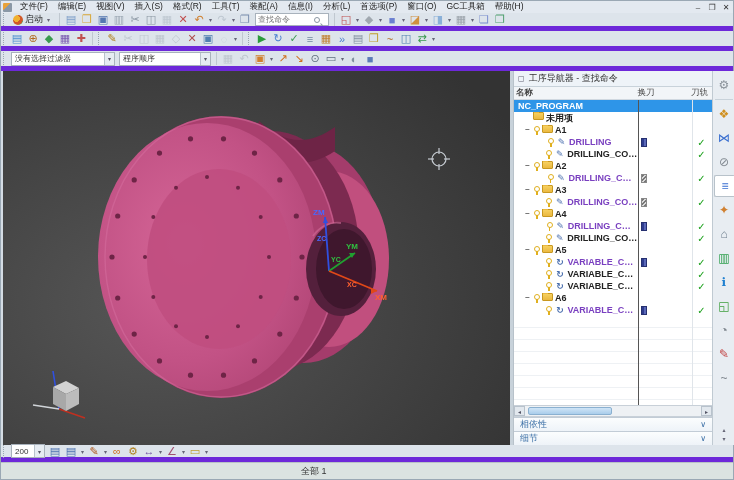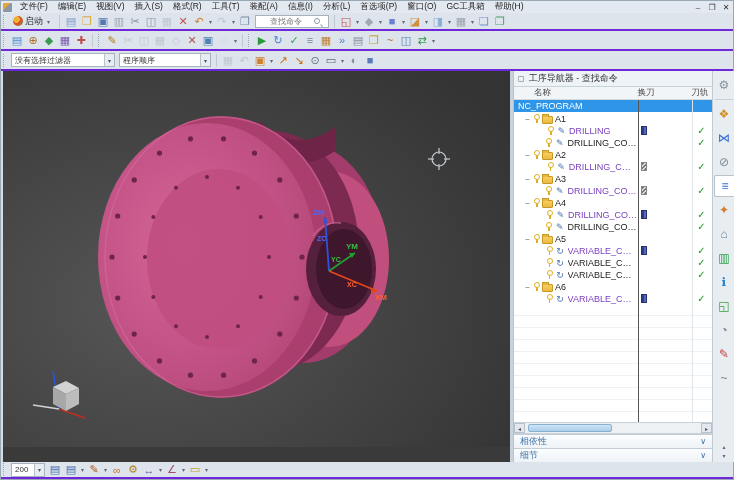--- a/index.html
+++ b/index.html
@@ -7,59 +7,59 @@
   .window { width:734px; height:480px; display:flex; flex-direction:column; border:1px solid #9aa8b4; }
 
   
   .menubar { height:12px; display:flex; align-items:center; background:#e3e9f0; font-size:8.5px; color:#222; flex:0 0 auto; }
   .applogo { width:9px; height:9px; margin:0 3px 0 2px; background:linear-gradient(135deg,#e8a23a 0 40%,#8a98a6 40% 100%); border-radius:1px; }
   .mitem { padding:0 5px; cursor:default; white-space:nowrap; }
   .wctrls { margin-left:auto; display:flex; align-items:center; }
   .wbtn { width:14px; text-align:center; font-size:8px; color:#333; }
 
   
-  .toolbar { display:flex; align-items:center; background:#dde4eb; border-bottom:2px solid #6d28d9; flex:0 0 auto; }
+  .toolbar { display:flex; align-items:center; background:#dde4eb; border-bottom:5px solid #6d28d9; flex:0 0 auto; }
   .tb1 { height:18px; }
   .tb2 { height:20px; }
   .tb3 { height:20px; }
   .grip { width:3px; height:13px; border-left:1px dotted #9aa6b2; margin:0 3px 0 2px; }
   .sep  { width:1px; height:13px; background:#c0c8d0; margin:0 3px; }
   .tbicon { width:16px; height:16px; display:flex; align-items:center; justify-content:center; font-size:11px; border-radius:2px; }
   .tbicon.dis { opacity:.45; }
   .ddarrow { font-size:6px; color:#667; width:7px; text-align:center; }
   .startbtn { display:flex; align-items:center; gap:2px; padding:0 4px; height:16px; font-size:9px; color:#222; }
   .startico { width:10px; height:10px; border-radius:50%; background:radial-gradient(circle at 35% 35%, #f0b030 0 35%, #d05828 36% 70%, #3a8a40 71%); }
   .searchbox { display:flex; align-items:center; width:74px; height:13px; background:#fff; border:1px solid #a8b2bc; margin:0 2px; padding:0 2px; }
-  .searchbox input { border:none; outline:none; width:56px; font-size:8px; color:#555; background:transparent;text-align:center; }
+  .searchbox input { border:none; outline:none; width:56px; font-size:8px; color:#555; background:transparent; }
   .maglass { width:6px; height:6px; border:1.3px solid #8a96a2; border-radius:50%; position:relative; flex:0 0 auto; }
   .maglass::after { content:''; position:absolute; width:3px; height:1.3px; background:#8a96a2; left:5px; top:6px; transform:rotate(45deg); }
   .fakeselect { height:14px; border:1px solid #a8b2bc; background:#fff; display:flex; align-items:center; font-size:8px; color:#333; margin:0 2px; }
   .fakeselect .val { flex:1; padding:0 3px; white-space:nowrap; overflow:hidden; }
   .fakeselect .arr { width:10px; height:100%; background:#e6ecf2; border-left:1px solid #b8c2cc; font-size:6px; display:flex; align-items:center; justify-content:center; color:#556; }
 
   
   .main { flex:1 1 auto; display:flex; min-height:0; }
   .vpwrap { width:509px; border-left:2px solid #d4dce4; background:#3a3a3a; flex:0 0 auto; }
   .splitter { width:3px; background:#c8d2da; flex:0 0 auto; }
 
   
   .panel { width:199px; background:#fff; display:flex; flex-direction:column; position:relative; flex:0 0 auto; border-left:1px solid #b8c2ca; }
   .phead { height:16px; background:#eef3f8; border-bottom:1px solid #c8d2da; display:flex; align-items:center; font-size:9px; color:#333; padding:0 4px; gap:4px; flex:0 0 auto; }
   .phead .wicon { font-size:8px; color:#667; }
   .pcols { height:13px; background:#f2f5f8; border-bottom:1px solid #d0d8e0; display:flex; font-size:8.5px; color:#444; flex:0 0 auto; }
-  .pcols .c1 { width:124px; padding-left:20px; }
+  .pcols .c1 { width:124px; padding-left:2px;font-weight:bold; }
   .pcols .c2 { width:54px; }
   .pcols .c3 { width:21px; overflow:hidden; white-space:nowrap; }
   .ptree { flex:1 1 auto; display:flex; flex-direction:column; position:relative; overflow:hidden; background:#fff; }
   .vline1 { position:absolute; left:124px; top:0; bottom:0; width:1px; background:#555; }
   .vline2 { position:absolute; left:178px; top:0; bottom:0; width:1px; background:#e0e5ea; }
   .nrow { height:12px; display:flex; align-items:center; font-size:9px; color:#222; white-space:nowrap; }
   .nrow.sel { background:#2e95e8; color:#fff; }
   .nrow.sel .nlabel { color:#fff; }
-  .cname { width:124px; display:flex; align-items:flex-end; gap:2px; overflow:hidden; }
+  .cname { width:124px; display:flex; align-items:flex-start; gap:2px; overflow:hidden;font-weight:bold; }
   .ctool { width:54px; display:flex; align-items:center; padding-left:4px; }
   .ccheck { width:21px; display:flex; align-items:center; justify-content:center; }
   .expander { width:7px; font-size:8px; color:#666; text-align:center; }
   .expsp { width:7px; }
   .nlabel { overflow:hidden; text-overflow:ellipsis; }
   .nlabel.purple { color:#7a40c0; }
   .keyicon { display:inline-block; width:7px; height:11px; position:relative; flex:0 0 auto; }
   .keyicon::before { content:''; position:absolute; left:1px; top:1px; width:4px; height:4px; border:1.4px solid #e0b020; border-radius:50%; }
   .keyicon::after { content:''; position:absolute; left:3px; top:6px; width:1.6px; height:4px; background:#e0b020; }
   .foldericon { display:inline-block; width:11px; height:8px; background:linear-gradient(#f6d060,#eab840); border:1px solid #c89820; border-radius:1px; position:relative; flex:0 0 auto; }
@@ -347,20 +347,29 @@
         <div>
             <div class="nrow sel">
               <div class="cname" style="padding-left: 4px;">
                 <span class="nlabel">NC_PROGRAM</span>
               </div>
               <div class="ctool"></div>
               <div class="ccheck"></div>
             </div>
             <div class="nrow">
               <div class="cname" style="padding-left: 10px;">
+                <span class="expsp"></span>
+                <span class="foldericon"></span>
+                <span class="nlabel">未用项</span>
+              </div>
+              <div class="ctool"></div>
+              <div class="ccheck"></div>
+            </div>
+            <div class="nrow">
+              <div class="cname" style="padding-left: 10px;">
                 <span class="expander">−</span>
                 <span class="keyicon"></span>
                 <span class="foldericon"></span>
                 <span class="nlabel">A1</span>
               </div>
               <div class="ctool"></div>
               <div class="ccheck"></div>
             </div>
             <div class="nrow">
               <div class="cname" style="padding-left: 24px;">
@@ -602,14 +611,17 @@
         <span class="tbicon" style="color: rgb(176, 128, 32);">⚙</span>
         <span class="tbicon" style="color: rgb(112, 80, 160);">↔</span>
         <span class="ddarrow">▾</span>
         <span class="tbicon" style="color: rgb(160, 80, 112);">∠</span>
         <span class="ddarrow">▾</span>
         <span class="tbicon" style="color: rgb(192, 160, 48);">▭</span>
         <span class="ddarrow">▾</span>
       </span>
   </div>
 
+  <div class="statusbar">
+    <span class="statustext">全部 1</span>
+  </div>
 
 </div>
 
 </body></html>

